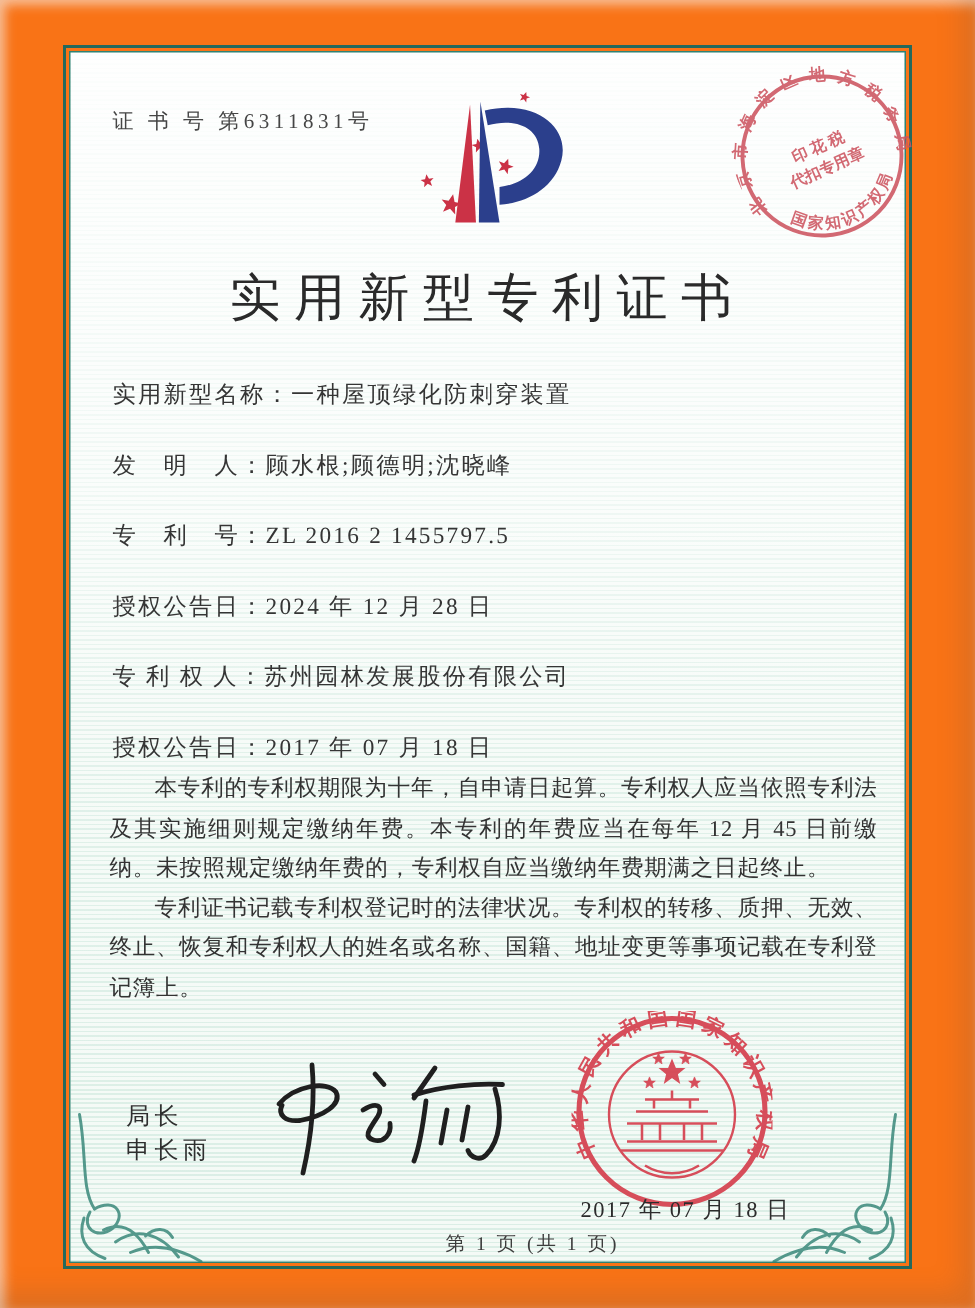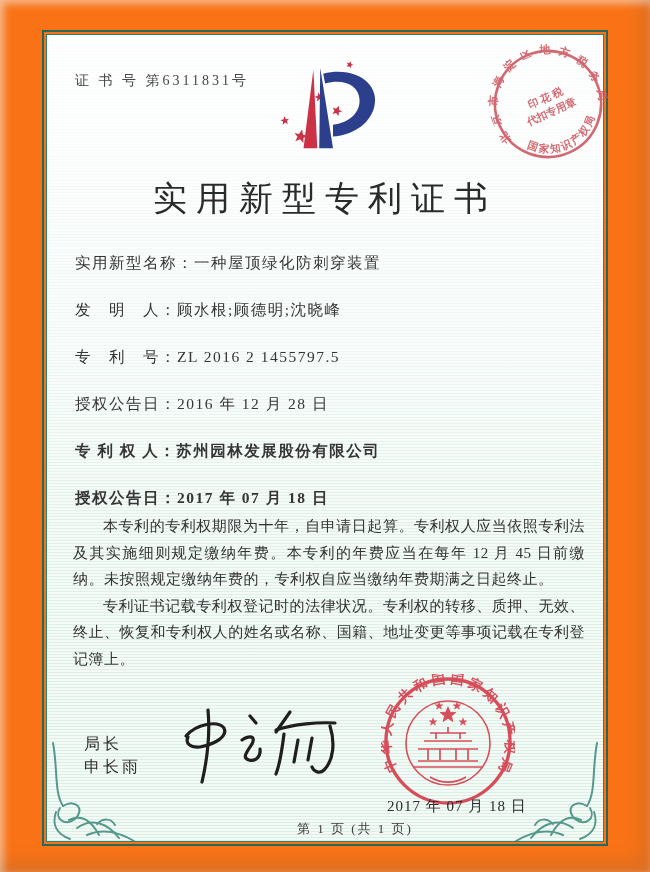--- a/index.html
+++ b/index.html
@@ -19,21 +19,21 @@
       #f4faf6;
   }
   .layer { position:absolute; z-index:3; }
   .cert-number { left:75px; top:72px; font-size:14px; letter-spacing:3px; color:#454545; }
   .logo { left:263px; top:54px; width:140px; height:108px; }
   .tax-stamp { left:490px; top:46px; width:116px; height:116px; transform:rotate(-24deg); opacity:.88; }
   .title { left:42px; top:176px; width:566px; text-align:center; font-size:34px; font-weight:normal;
     letter-spacing:9px; color:#2a2a2a; }
   .field { left:75px; width:470px; font-size:15.5px; letter-spacing:1.5px; color:#353535; white-space:nowrap; }
   .f0 { top:253px; } .f1 { top:300px; } .f2 { top:347px; }
-  .f3 { top:394px; } .f4 { top:441px;font-weight:bold; } .f5 { top:488px;font-weight:bold; }
+  .f3 { top:394px; } .f4 { top:441px; } .f5 { top:488px; }
   .paras { left:73px; top:513px; width:512px; font-size:15px; line-height:26.5px;
     color:#333; text-align:justify; letter-spacing:.5px; }
   .paras p { text-indent:2em; }
   .director-label { left:84px; top:734px; font-size:16px; letter-spacing:3px; color:#2f2f2f; }
   .director-name { left:84px; top:757px; font-size:16px; letter-spacing:3px; color:#2f2f2f; }
   .signature { left:172px; top:690px; width:178px; height:102px; }
   .sipo-seal { left:381px; top:674px; width:134px; height:134px; opacity:.92; }
   .seal-date { left:387px; top:797px; font-size:15px; letter-spacing:1px; color:#2c2c2c; z-index:5; }
   .footer { left:42px; top:820px; width:626px; text-align:center; font-size:13px;
     letter-spacing:2px; color:#3d3d3d; }
@@ -90,21 +90,21 @@
   <div class="layer field f0">
     <span>实用新型名称：</span><span>一种屋顶绿化防刺穿装置</span>
   </div>
   <div class="layer field f1">
     <span>发　明　人：</span><span>顾水根;顾德明;沈晓峰</span>
   </div>
   <div class="layer field f2">
     <span>专　利　号：</span><span>ZL 2016 2 1455797.5</span>
   </div>
   <div class="layer field f3">
-    <span>授权公告日：</span><span>2016 年 12 月 28 日</span>
+    <span>授权公告日：</span><span>2024 年 12 月 28 日</span>
   </div>
   <div class="layer field f4">
     <span>专 利 权 人：</span><span>苏州园林发展股份有限公司</span>
   </div>
   <div class="layer field f5">
     <span>授权公告日：</span><span>2017 年 07 月 18 日</span>
   </div>
 
   <div class="layer paras">
     <p>本专利的专利权期限为十年，自申请日起算。专利权人应当依照专利法及其实施细则规定缴纳年费。本专利的年费应当在每年 12 月 45 日前缴纳。未按照规定缴纳年费的，专利权自应当缴纳年费期满之日起终止。</p>

